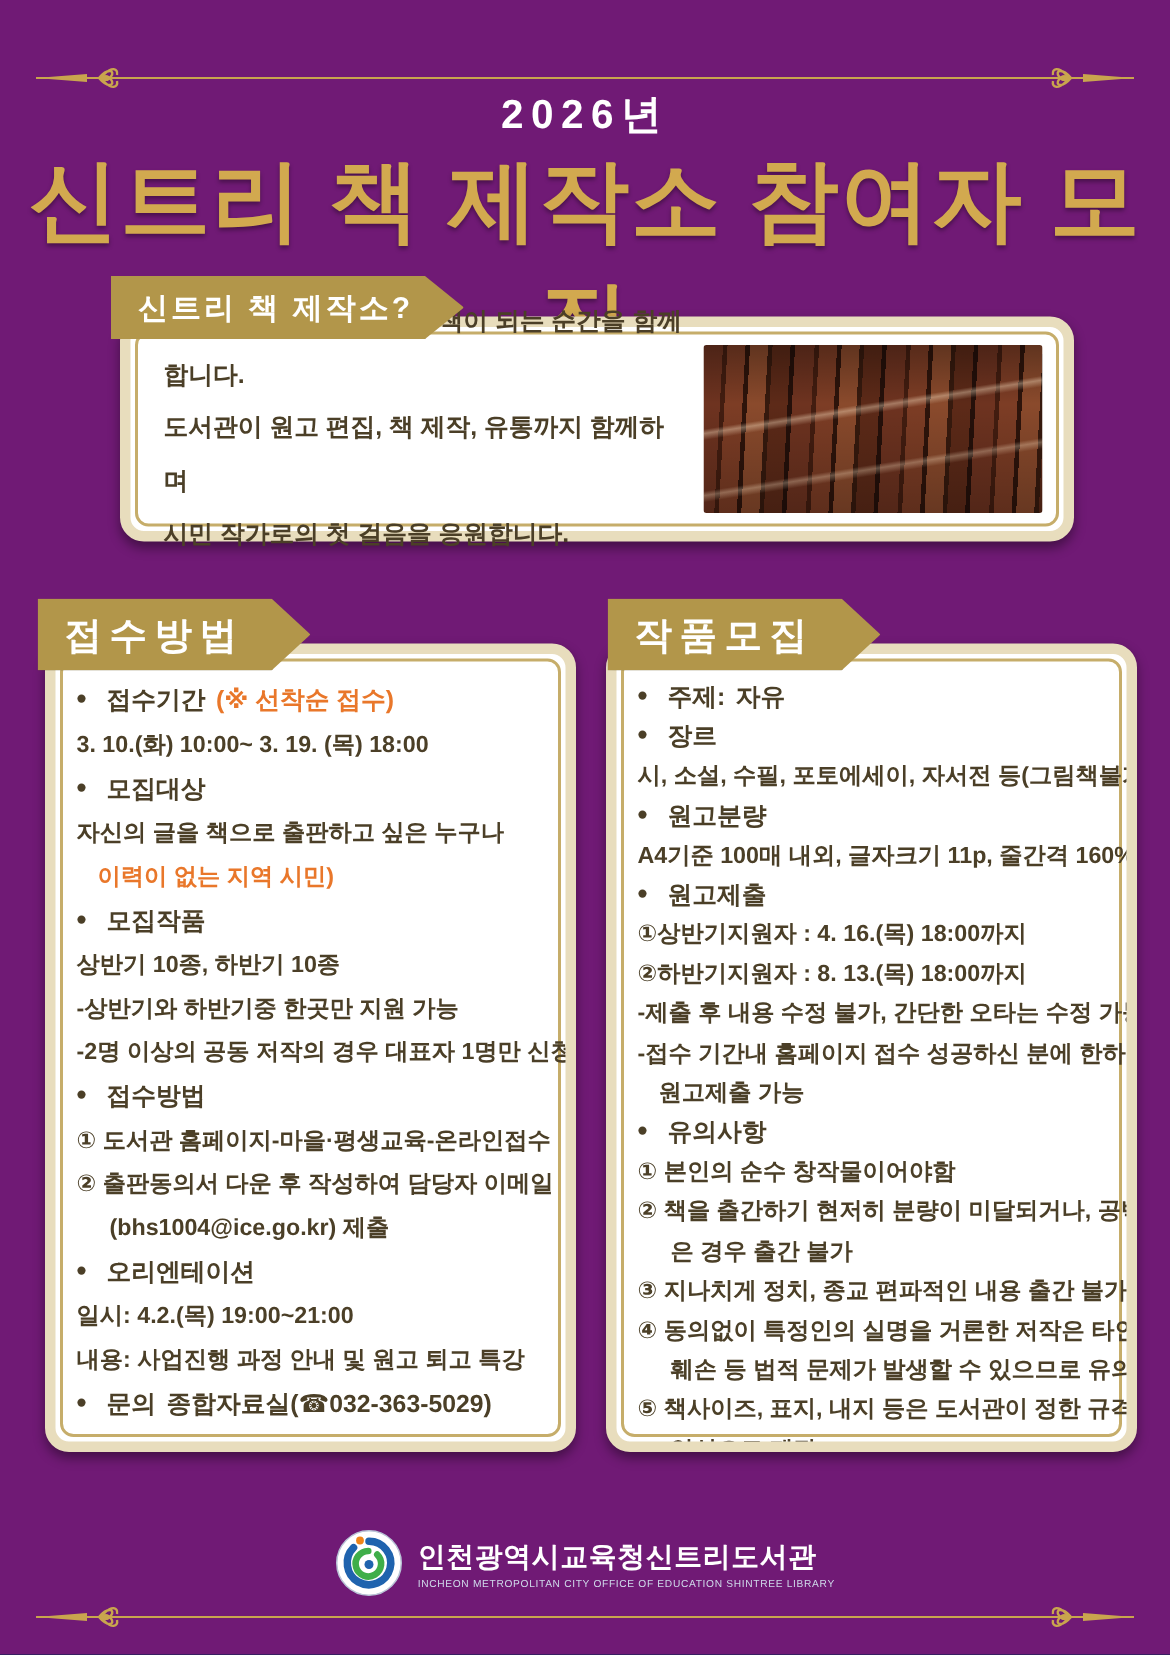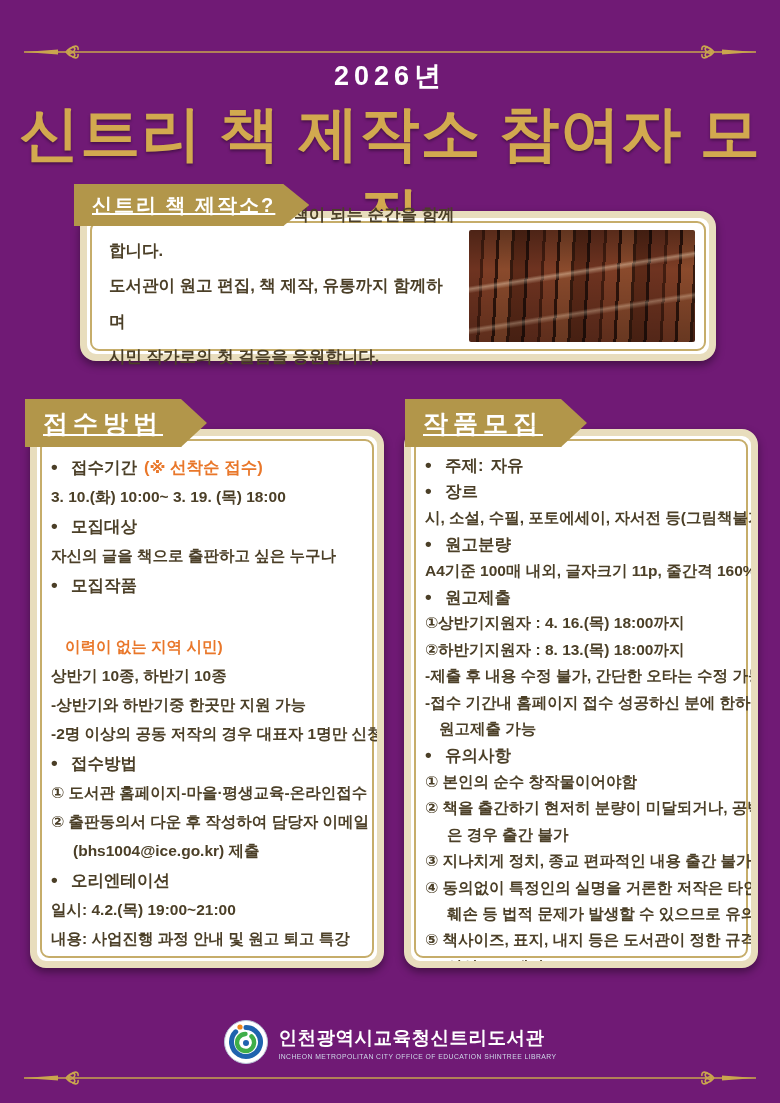--- a/index.html
+++ b/index.html
@@ -25,21 +25,20 @@
     text-align:center; color:#d2a94f; font-size:60px; font-weight:800;
     letter-spacing:1px; text-shadow:0 2px 3px rgba(0,0,0,.35);
   }
 
   
   .banner {
     position:absolute; z-index:3; height:42px; background:#b2964a;
     color:#fff; font-weight:800; display:flex; align-items:center;
     padding:0 34px 0 18px; box-shadow:0 3px 5px rgba(0,0,0,.35);
     clip-path:polygon(0 0, calc(100% - 26px) 0, 100% 50%, calc(100% - 26px) 100%, 0 100%);
-    text-decoration:underline;
   }
   .banner-intro { top:184px; left:74px; font-size:20px; letter-spacing:2px; }
   .banner-col  { height:48px; font-size:25px; letter-spacing:5px; padding-right:44px; }
   .banner-left  { top:399px; left:25px;  }
   .banner-right { top:399px; left:405px; }
 
   
   .card {
     position:absolute; background:#ffffff; border:7px solid #e8ddbd;
     border-radius:16px; box-shadow:0 4px 8px rgba(0,0,0,.4); z-index:2;
@@ -66,21 +65,21 @@
         #5d2a18 46px 58px, #25100a 58px 61px);
   }
 
   .card-body { position:absolute; inset:0; padding:16px 10px 8px 14px; overflow:hidden; }
   .line { color:#4b3f27; font-weight:600; font-size:15.5px; line-height:29px; white-space:nowrap; }
   .card-right .line { line-height:26.4px; }
   .head-line { font-weight:800; font-size:16.5px; }
   .blt { display:inline-block; width:20px; font-weight:800; }
   .blt::before { content:"\2022"; font-size:19px; }
   .hd { font-weight:800; margin-right:7px;text-align:right; }
-  .orange { color:#e9772a;margin-top:32px; }
+  .orange { color:#e9772a; }
   .indent1 { padding-left:14px; }
   .indent2 { padding-left:22px; }
 
   
   .footer {
     position:absolute; top:1019px; left:0; width:100%;
     display:flex; align-items:center; justify-content:center; gap:9px;
   }
   .org-text { display:flex; flex-direction:column; }
   .org-kr { color:#ffffff; font-weight:800; font-size:18.5px; letter-spacing:.5px; }
@@ -120,24 +119,24 @@
   <div class="card card-left">
     <div class="card-body">
       <div class="line head-line">
         <span class="blt"></span><span class="hd">접수기간</span><span class="hd orange">(※ 선착순 접수)</span>
       </div>
       <div class="line">3. 10.(화) 10:00~ 3. 19. (목) 18:00</div>
       <div class="line head-line">
         <span class="blt"></span><span class="hd">모집대상</span>
       </div>
       <div class="line">자신의 글을 책으로 출판하고 싶은 누구나</div>
+      <div class="line orange indent1">이력이 없는 지역 시민)</div>
       <div class="line head-line">
         <span class="blt"></span><span class="hd">모집작품</span>
       </div>
-      <div class="line orange indent1">이력이 없는 지역 시민)</div>
       <div class="line">상반기 10종, 하반기 10종</div>
       <div class="line">-상반기와 하반기중 한곳만 지원 가능</div>
       <div class="line">-2명 이상의 공동 저작의 경우 대표자 1명만 신청</div>
       <div class="line head-line">
         <span class="blt"></span><span class="hd">접수방법</span>
       </div>
       <div class="line">① 도서관 홈페이지-마을·평생교육-온라인접수</div>
       <div class="line">② 출판동의서 다운 후 작성하여 담당자 이메일</div>
       <div class="line indent2">(bhs1004@ice.go.kr) 제출</div>
       <div class="line head-line">

